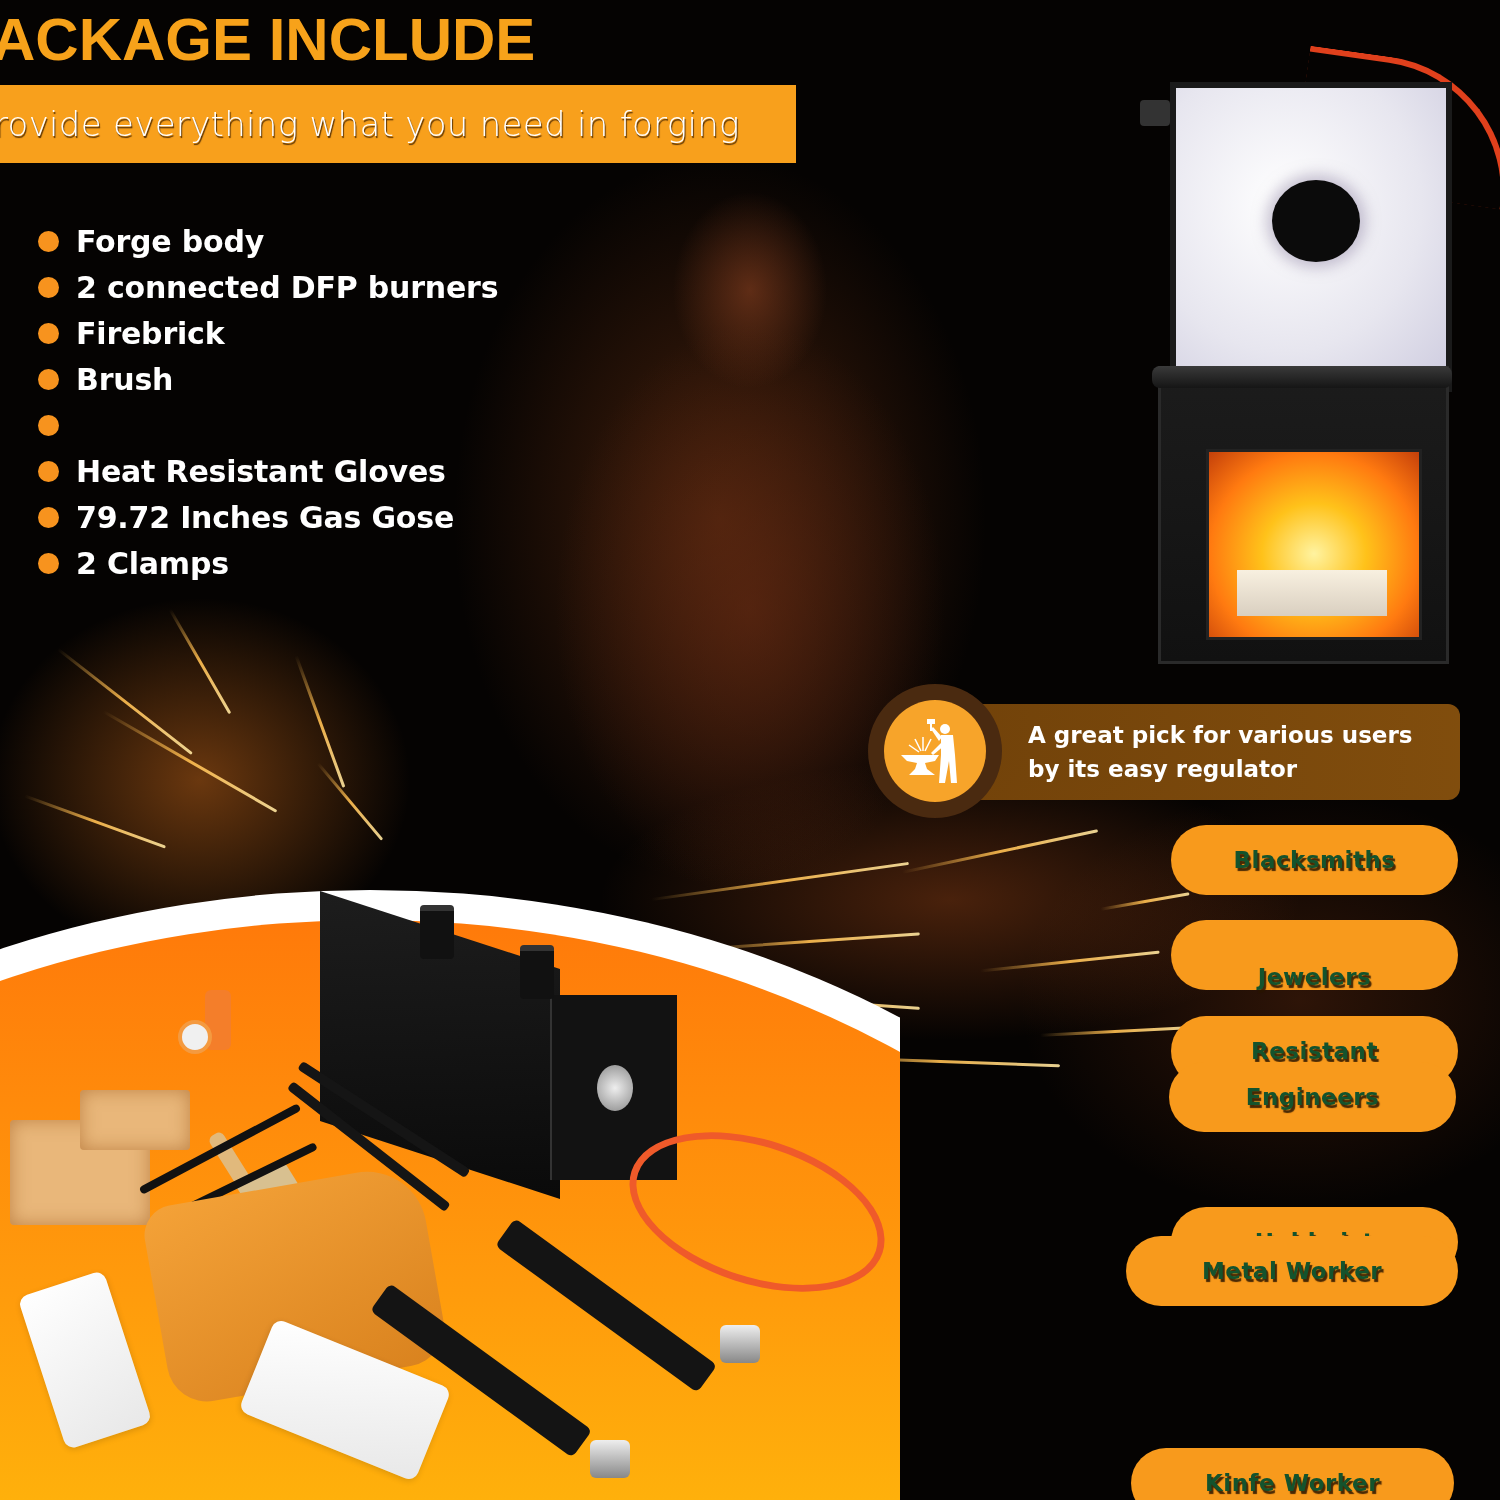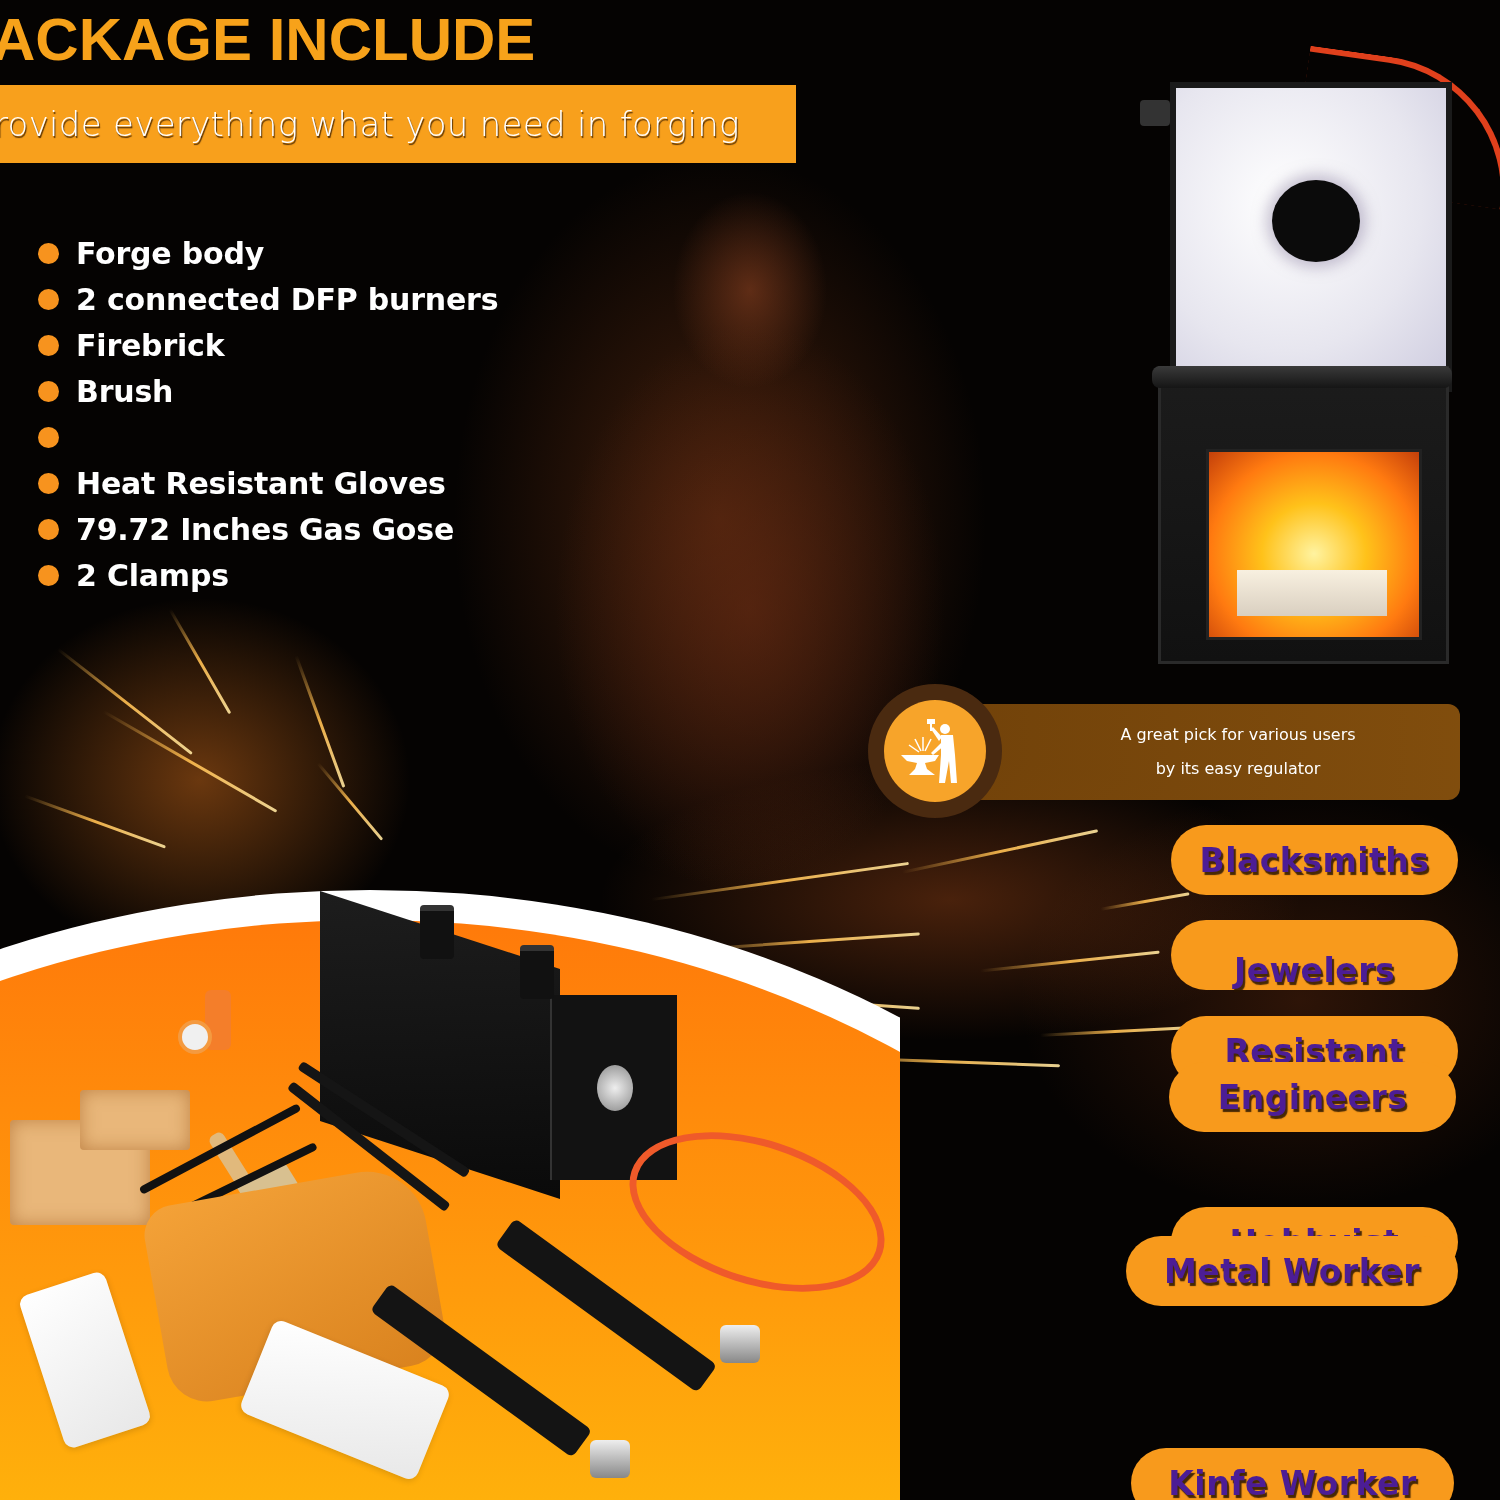--- a/index.html
+++ b/index.html
@@ -37,21 +37,21 @@
     position: absolute; left: 0; top: 85px; width: 796px; height: 78px;
     background: #f8a01c; display: flex; align-items: center;
   }
   .subtitle-bar span {
     font-family: "DejaVu Sans", sans-serif; font-size: 34px; color: #ffffff;
     margin-left: -6px; white-space: nowrap; letter-spacing: 0.3px;
     text-shadow: 1px 2px 1px rgba(60,30,0,0.85);
     font-weight: 300;
   }
   
-  .pkg-list { position: absolute; left: 38px; top: 230px; margin: 0; padding: 0; list-style: none; }
+  .pkg-list { position: absolute; left: 38px; top: 218px; margin: 0; padding: 0; list-style: none; }
   .pkg-item { display: flex; align-items: center; height: 46px; }
   .pkg-dot { width: 21px; height: 21px; border-radius: 50%; background: #f7931e; margin-right: 17px; flex: none; }
   .pkg-text {
     font-family: "DejaVu Sans", sans-serif; font-weight: bold; font-size: 30px;
     color: #ffffff; white-space: nowrap; letter-spacing: -0.2px;
   }
   
   .forge-photo { position: absolute; left: 1140px; top: 70px; width: 345px; height: 595px; }
   .forge-hose {
     position: absolute; left: 1300px; top: 60px; width: 210px; height: 130px;
@@ -89,40 +89,40 @@
     background: linear-gradient(180deg, #f8f0e0, #d9cfc0);
   }
   
   .users-callout { position: absolute; left: 868px; top: 696px; width: 595px; height: 108px; }
   .callout-bar {
     position: absolute; left: 100px; top: 8px; width: 492px; height: 96px;
     background: linear-gradient(90deg, rgba(120,70,10,0.95), rgba(150,90,15,0.85));
     border-radius: 12px;
   }
   .callout-text {
-    position: absolute; left: 160px; top: 22px; width: 420px; text-align: center;
-    color: #ffffff; font-family: "DejaVu Sans", sans-serif; font-size: 16px; line-height: 34px;
-    font-weight: 400;
+    position: absolute; left: 160px; top: 22px; width: 420px; 
+    color: #ffffff; font-family: "DejaVu Sans", sans-serif; font-size: 23px; line-height: 34px;
+    font-weight: 700;
   }
   .callout-badge {
     position: absolute; left: 0; top: 0; width: 134px; height: 134px; border-radius: 50%;
     background: #4a2a10; display: flex; align-items: center; justify-content: center;
     transform: translateY(-12px);
   }
   .callout-badge-inner {
     width: 102px; height: 102px; border-radius: 50%; background: #f7a42a;
     display: flex; align-items: center; justify-content: center;
   }
   
   .user-pill {
     position: absolute; height: 70px; border-radius: 36px; background: #f89a1c;
     display: flex; align-items: center; justify-content: center;
   }
   .user-pill span {
-    font-family: "DejaVu Sans", sans-serif; font-weight: bold; font-size: 33px; color: #4c1d95;
+    font-family: "DejaVu Sans", sans-serif; font-weight: bold; font-size: 23px; color: #14532d;
     text-shadow: 2px 3px 1px rgba(40,20,0,0.85); letter-spacing: 0.5px; white-space: nowrap;
   }
   
   .kit-area { position: absolute; left: 0; top: 880px; width: 900px; height: 620px; overflow: hidden; }
   .kit-white-ring {
     position: absolute; left: -580px; top: 10px; width: 1900px; height: 1500px; border-radius: 50%;
     background: #ffffff;
   }
   .kit-gradient {
     position: absolute; left: -560px; top: 40px; width: 1860px; height: 1480px; border-radius: 50%;

